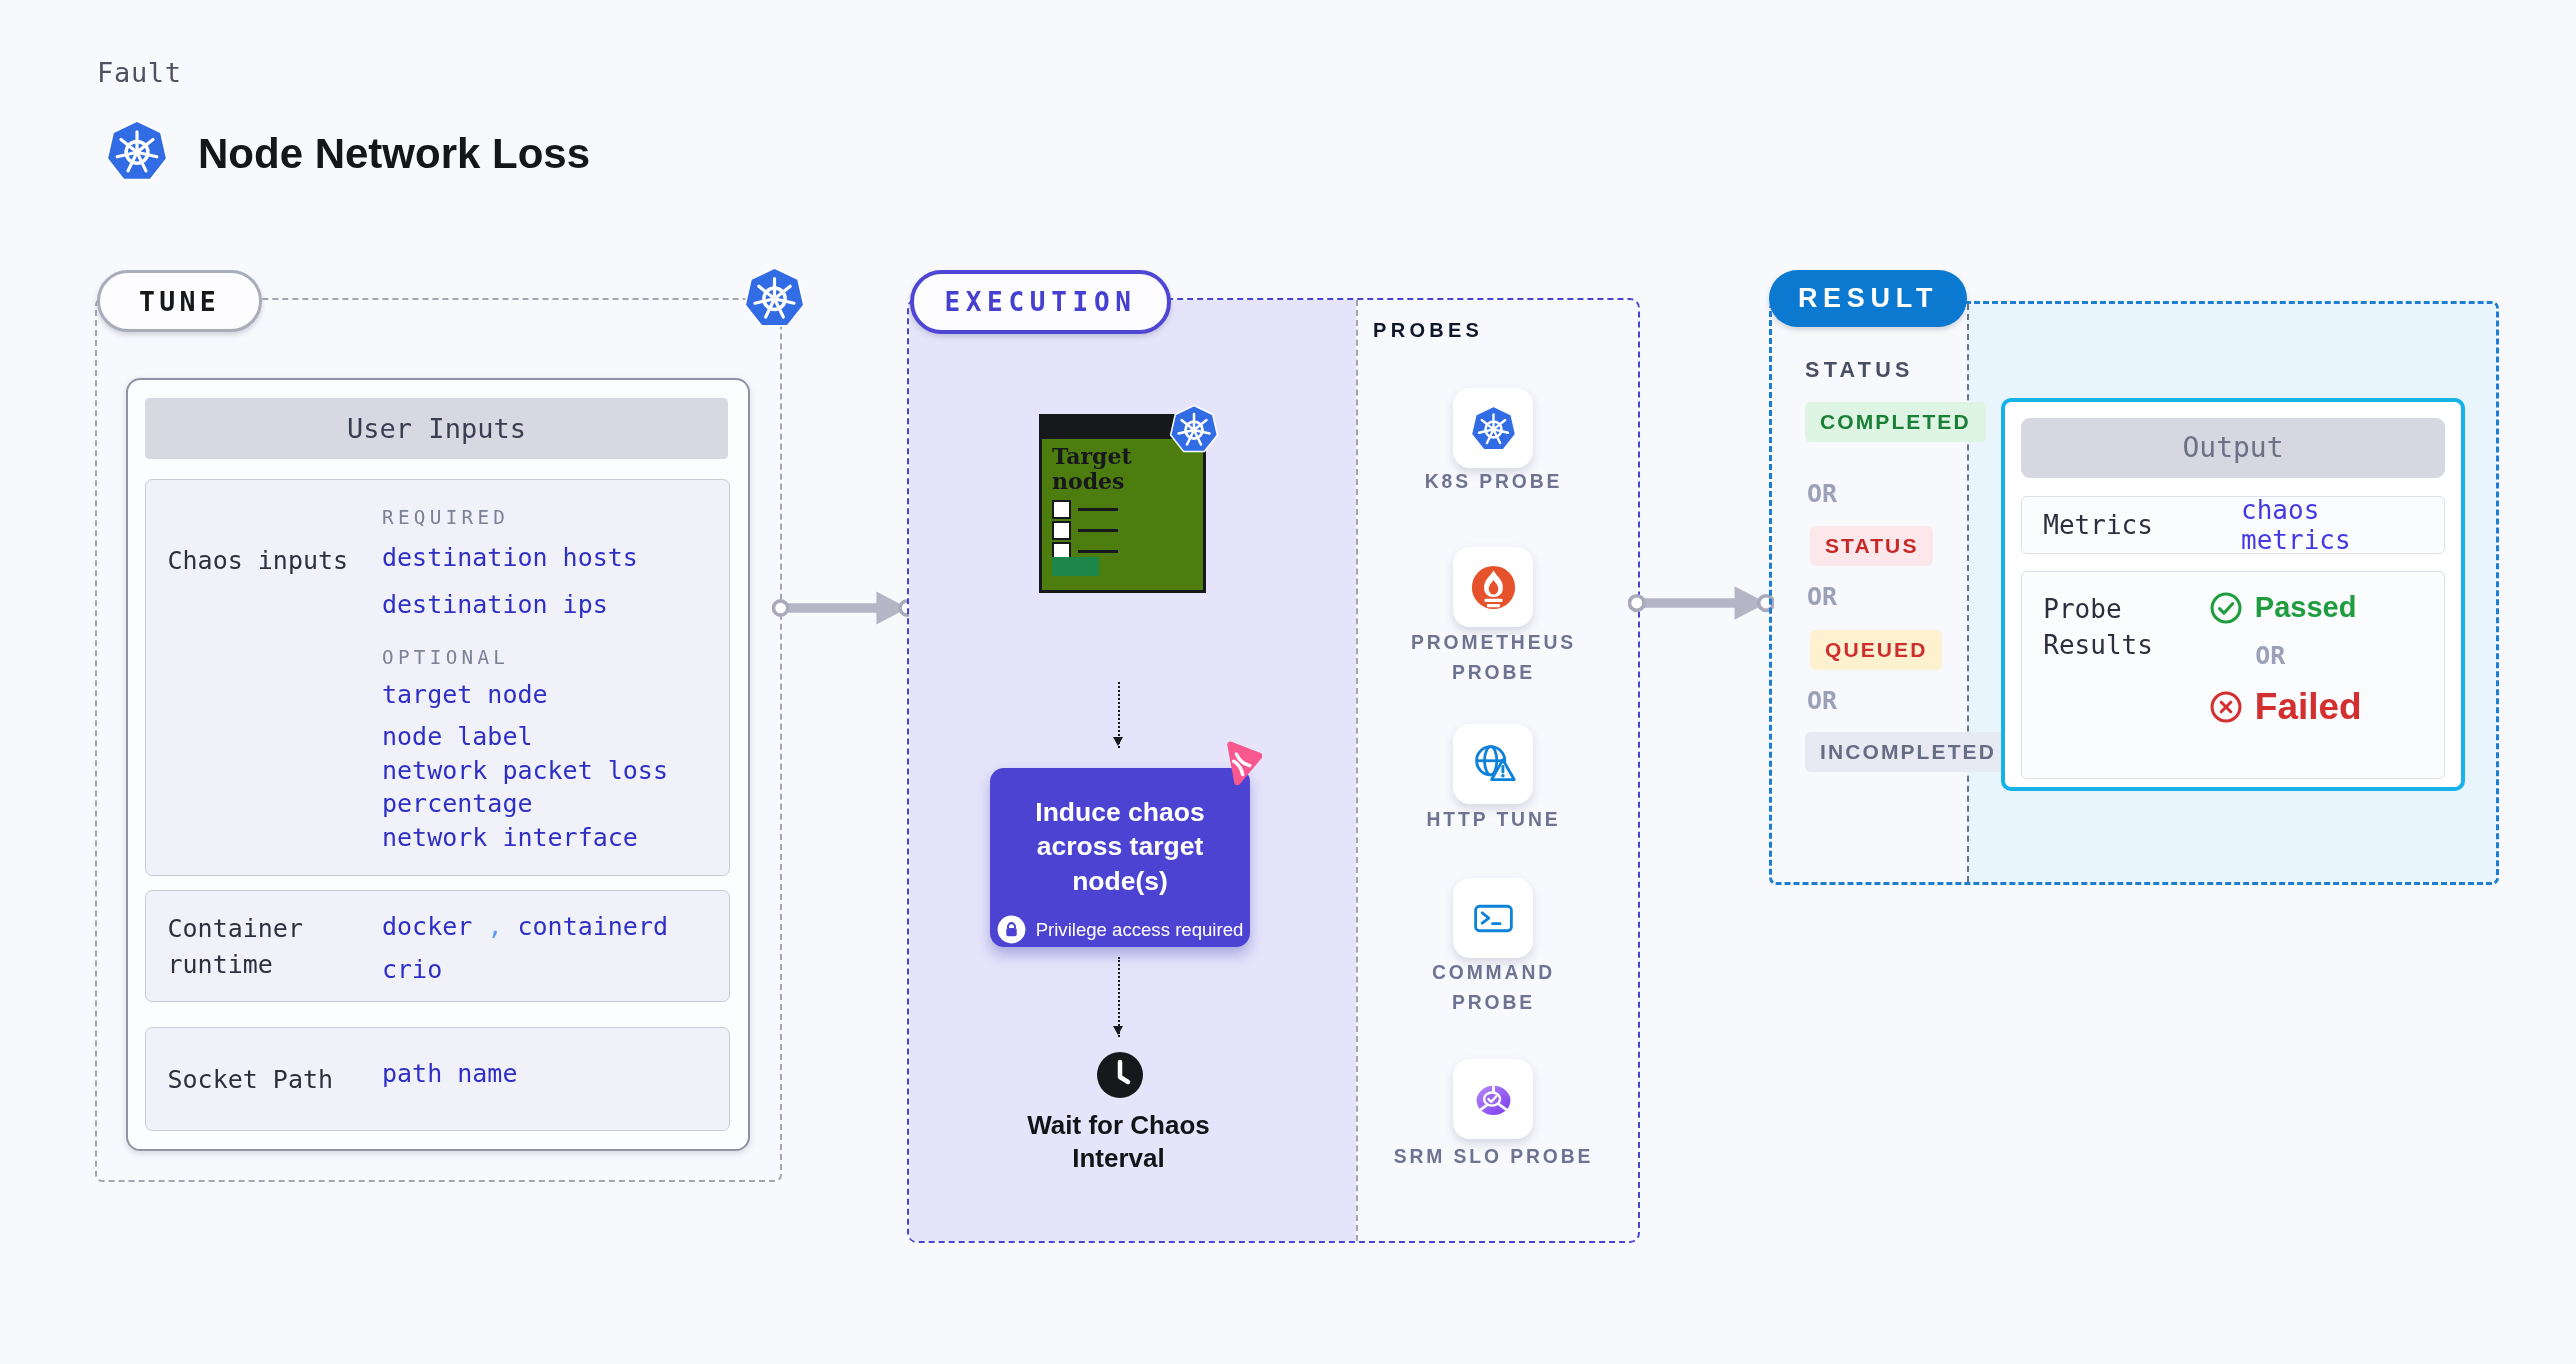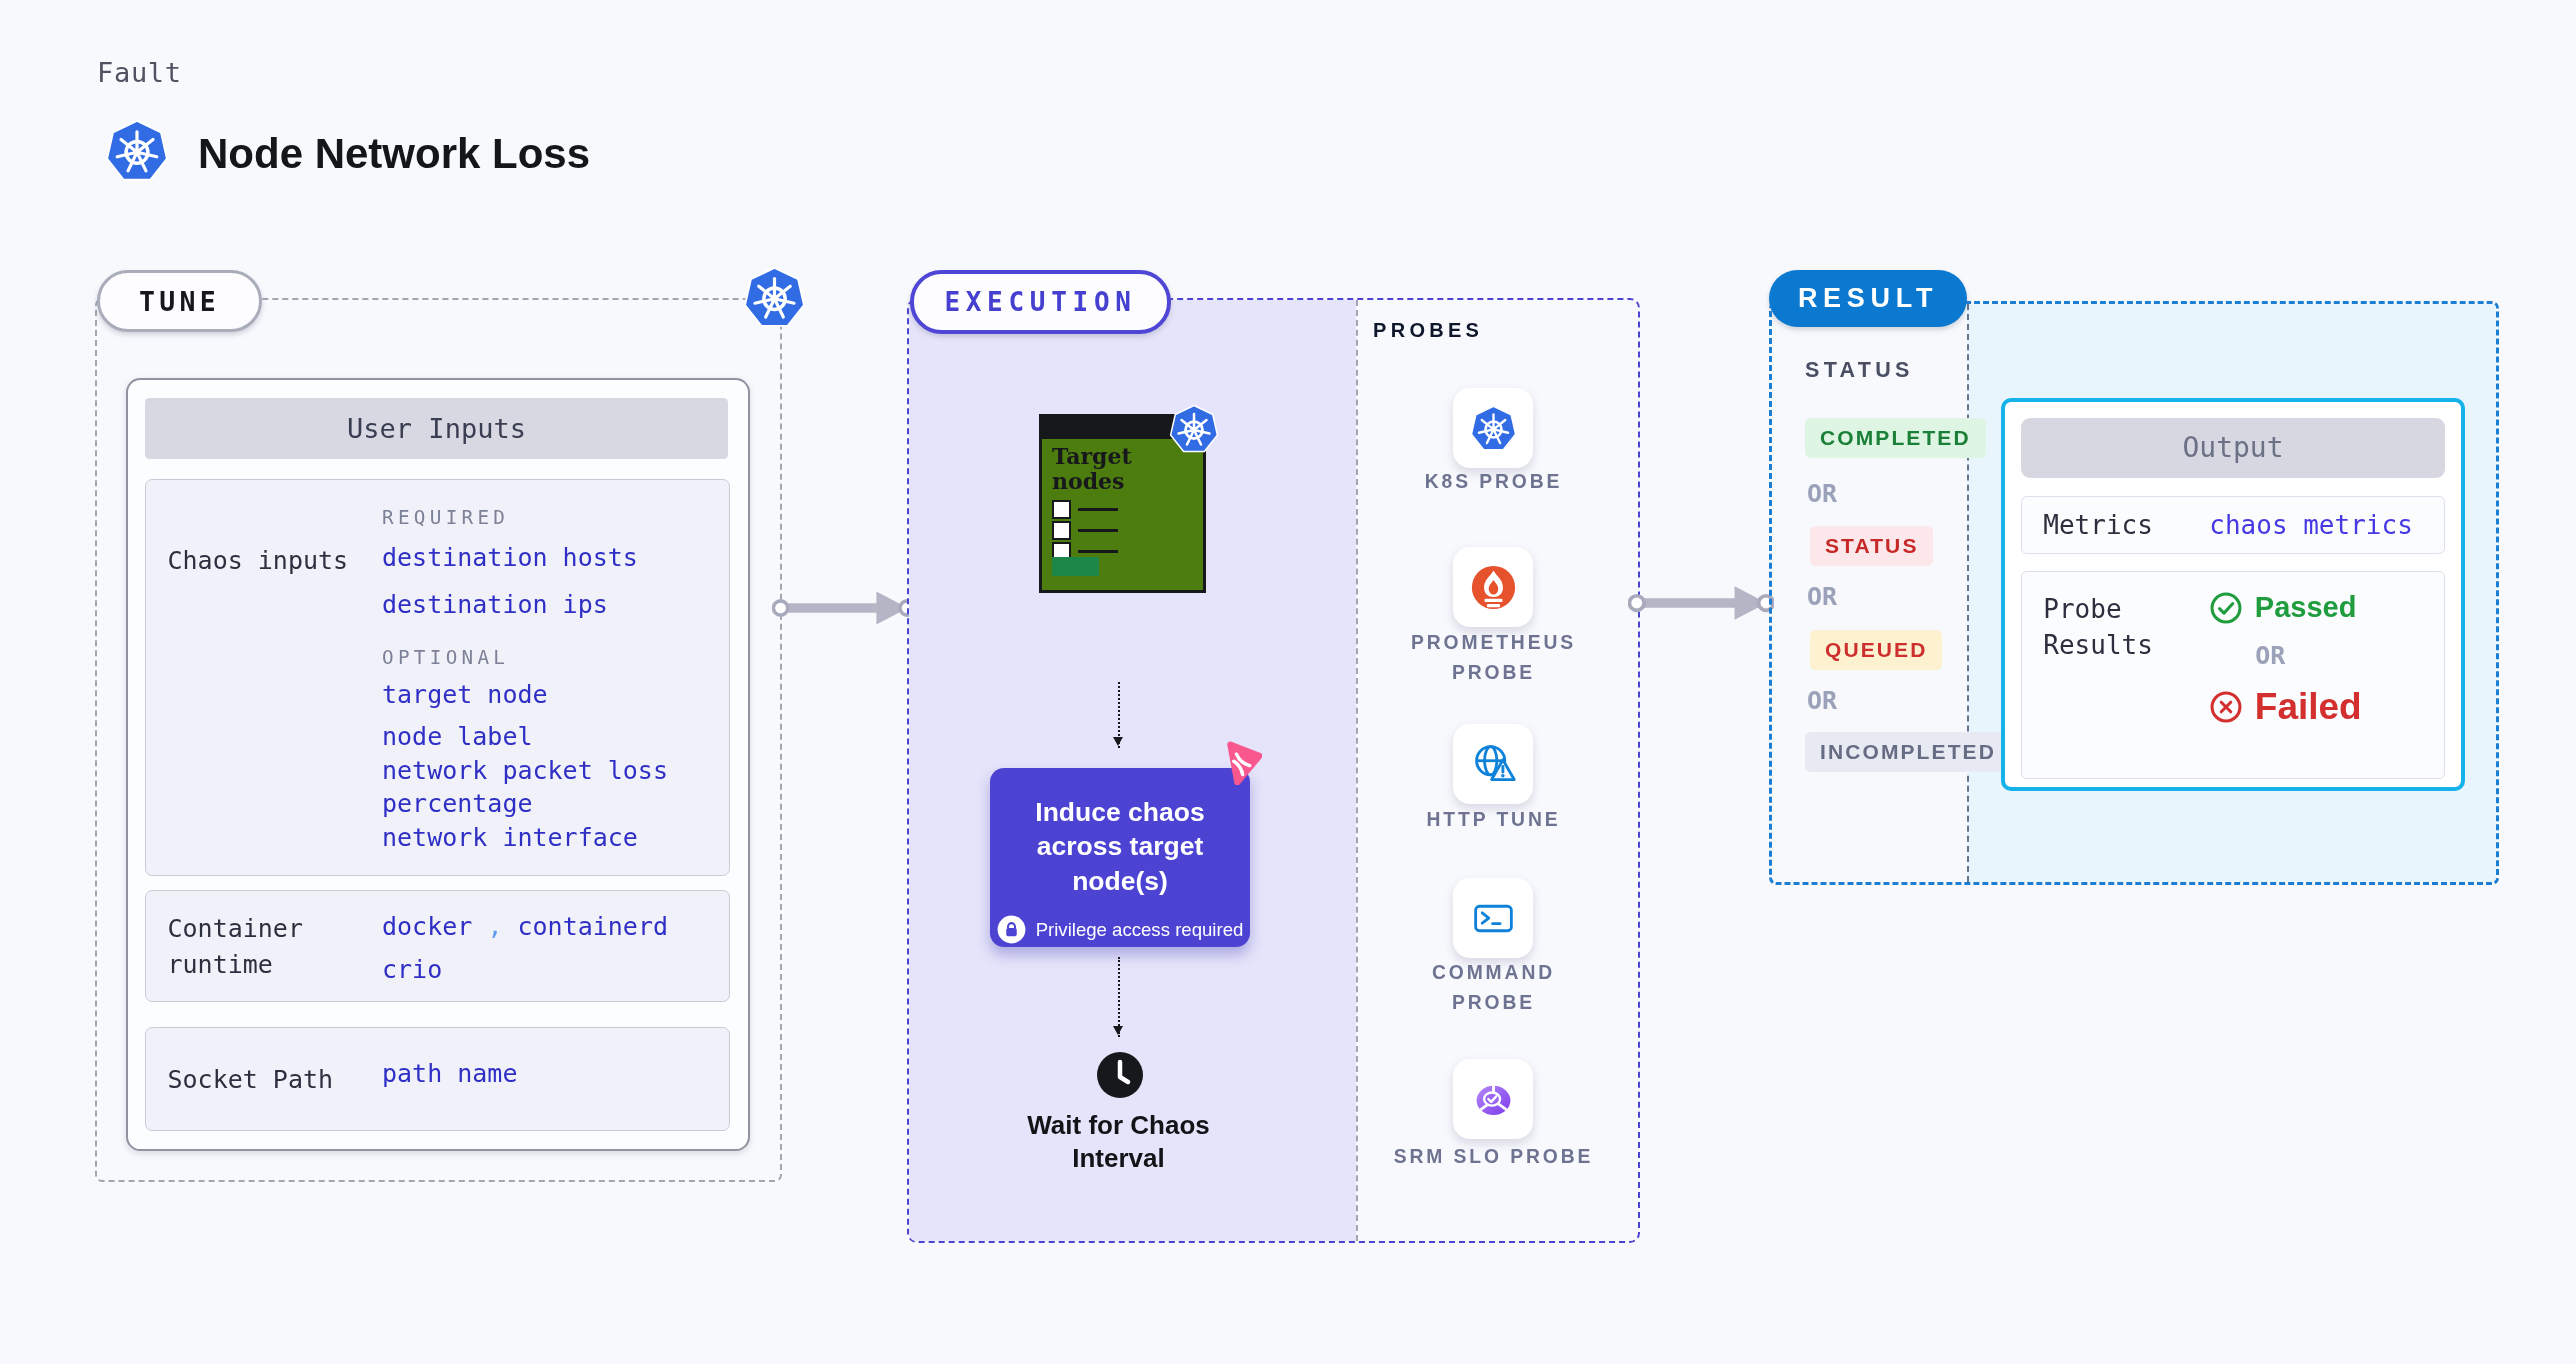--- a/index.html
+++ b/index.html
@@ -93,21 +93,21 @@
   .b-completed{color:#1a7f37;background:#def5e3;}
   .b-errored{color:#c62828;background:#fce8ea;}
   .b-queued{color:#cc2f2e;background:#fdf1cf;}
   .b-incompleted{color:#666c84;background:#e8eaf3;}
   .or{font-size:25px;font-weight:bold;color:#9aa1b8;}
   .ocard{left:2001px;top:398px;width:464px;height:393px;background:#fff;border:4.3px solid #16b2ea;
          border-radius:10px;padding:15.8px;box-sizing:border-box;}
   .ohead{height:60px;background:#d6d7e1;border-radius:9px;display:flex;align-items:center;
          justify-content:center;font-size:28px;color:#6c7186;}
   .orow{border:1.4px solid #dde0ea;border-radius:5.7px;background:#fbfcfe;display:flex;}
-  .orow1{margin-top:18.6px;height:56px;align-items:center;}
+  .orow1{margin-top:18.6px;height:56px;align-items:center;gap:32px;}
   .orow2{margin-top:17px;height:206px;align-items:flex-start;}
   .olab{margin-left:21.5px;width:166px;font-size:26px;color:#2c2f3e;line-height:1.4;}
   .oval{font-size:26px;color:#4639e4;}
   .presults{display:flex;flex-direction:column;margin-top:18.6px;}
   .prow{display:flex;align-items:center;gap:11.5px;}
   .prow svg{width:34px;height:34px;}
   .passed{font-size:29px;font-weight:bold;color:#1f9d3e;}
   .failed{font-size:37px;font-weight:bold;color:#d32f2f;}
   .or-out{margin:15.8px 0 15.8px 46px;}
 </style>
@@ -332,21 +332,21 @@
       <use href="#i-arrow"></use>
     </svg>
 
   <div class="abs res-box">
     <div class="abs res-cyan"></div>
     <div class="abs res-div"></div>
   </div>
   <div class="abs pill pill-result">RESULT</div>
 
   <div class="abs status-h">STATUS</div>
-  <div class="abs" style="left:1805px;top:418px;"><span class="badge b-completed">COMPLETED</span></div>
+  <div class="abs" style="left:1805px;top:402px;"><span class="badge b-completed">COMPLETED</span></div>
   <div class="abs mono or" style="left:1807px;top:479px;">OR</div>
   <div class="abs" style="left:1810px;top:526px;"><span class="badge b-errored">STATUS</span></div>
   <div class="abs mono or" style="left:1807px;top:582px;">OR</div>
   <div class="abs" style="left:1810px;top:630px;"><span class="badge b-queued">QUEUED</span></div>
   <div class="abs mono or" style="left:1807px;top:686px;">OR</div>
   <div class="abs" style="left:1805px;top:732px;"><span class="badge b-incompleted">INCOMPLETED</span></div>
 
   <div class="abs ocard">
     <div class="mono ohead">Output</div>
     <div class="orow orow1">

